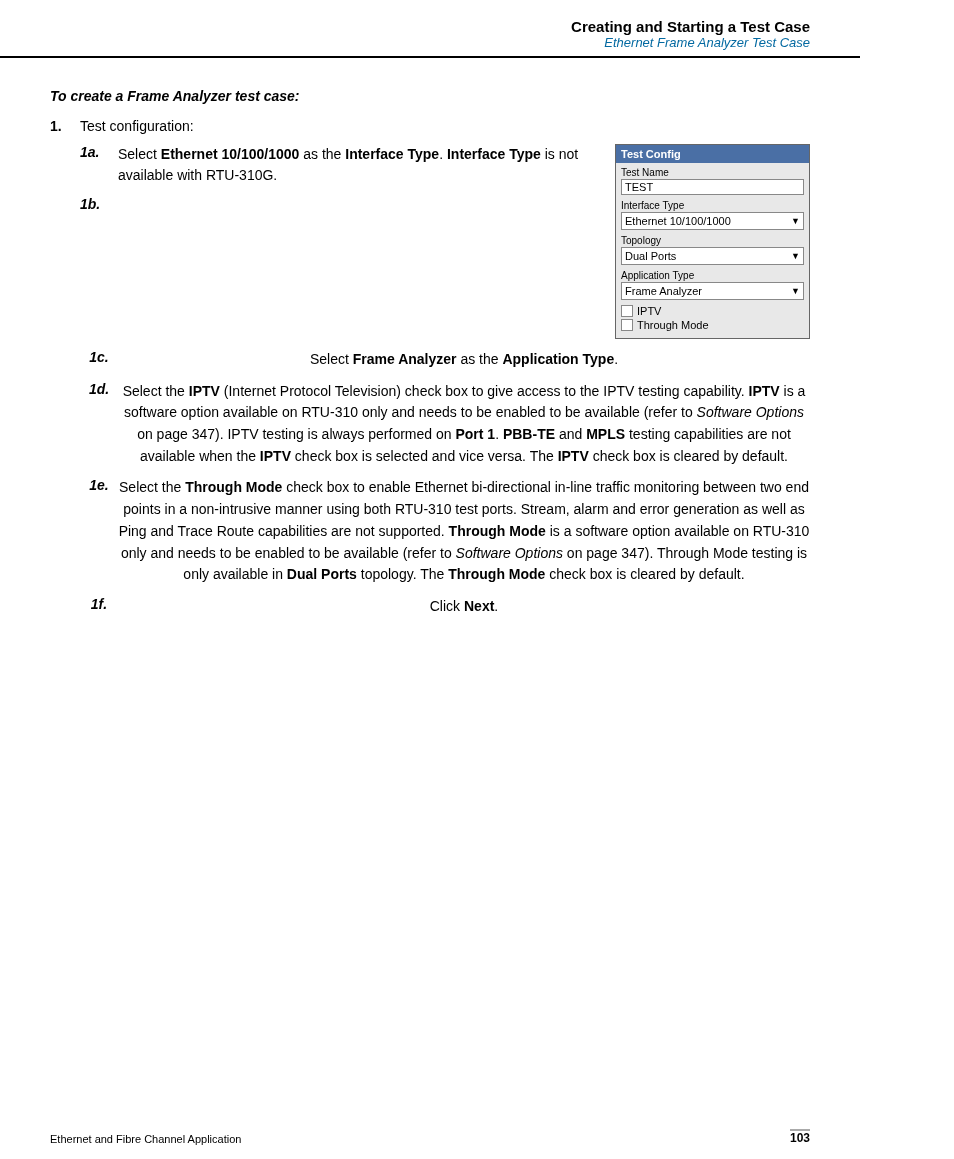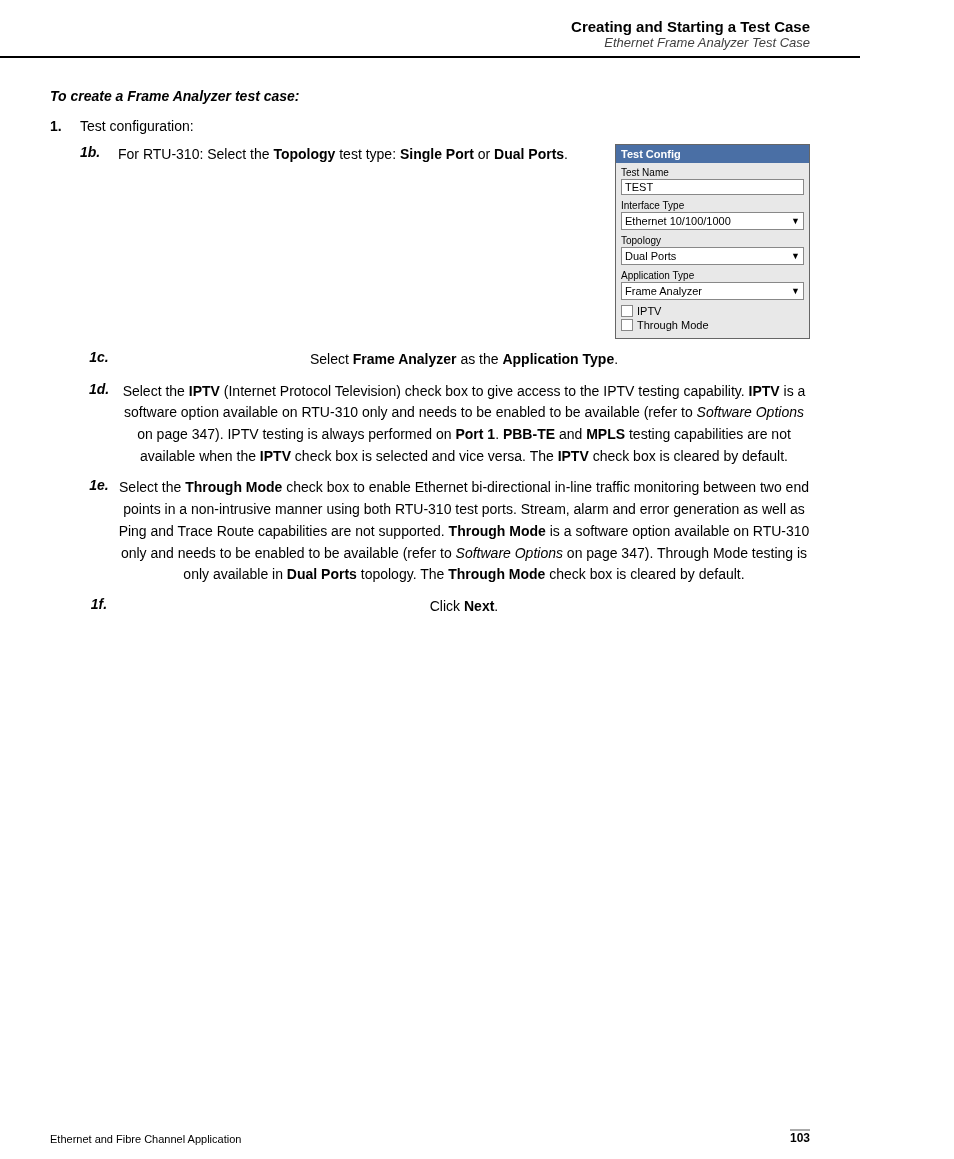--- a/index.html
+++ b/index.html
@@ -36,21 +36,21 @@
       font-family: Arial, Helvetica, sans-serif;
       font-weight: bold;
       font-size: 15px;
       color: #000;
     }
 
     .header-title-sub {
       font-family: Arial, Helvetica, sans-serif;
       font-style: italic;
       font-size: 13px;
-      color: #404040;
+      color: #0369a1;
     }
 
     
     .content {
       padding: 0 50px 80px 50px;
     }
 
     
     .section-heading {
       font-family: Arial, Helvetica, sans-serif;
@@ -258,26 +258,29 @@
     <div class="section-heading">To create a Frame Analyzer test case:</div>
 
     <div class="step-1">
       <span class="step-1-num">1.</span>
       <span class="step-1-content">Test configuration:</span>
     </div>
 
     <div class="substeps-wrapper">
       <div class="substeps-left">
 
+        <div class="substep">
+          <span class="substep-num">1a.</span>
+          <span class="substep-text">
+            Select <b>Ethernet 10/100/1000</b> as the <b>Interface Type</b>. <b>Interface Type</b> is not available with RTU-310G.
+          </span>
+        </div>
 
         <div class="substep">
           <span class="substep-num">1b.</span>
-          <span class="substep-text">
-            For RTU-310: Select the <b>Topology</b> test type: <b>Single Port</b> or <b>Dual Ports</b>.
-          </span>
         </div>
 
       </div>
 
       <div class="test-config-panel">
         <div class="panel-header">Test Config</div>
 
         <div class="panel-row">
           <div class="panel-label">Test Name</div>
           <div class="panel-input">TEST</div>

